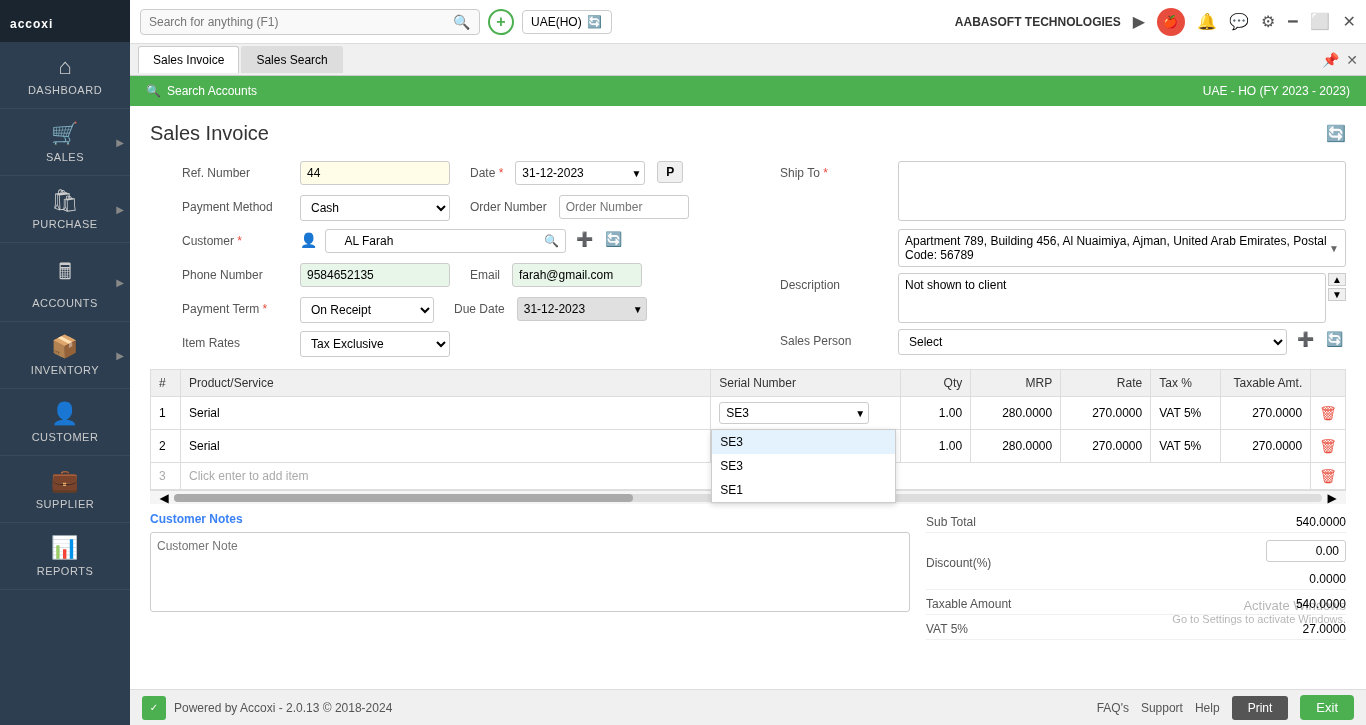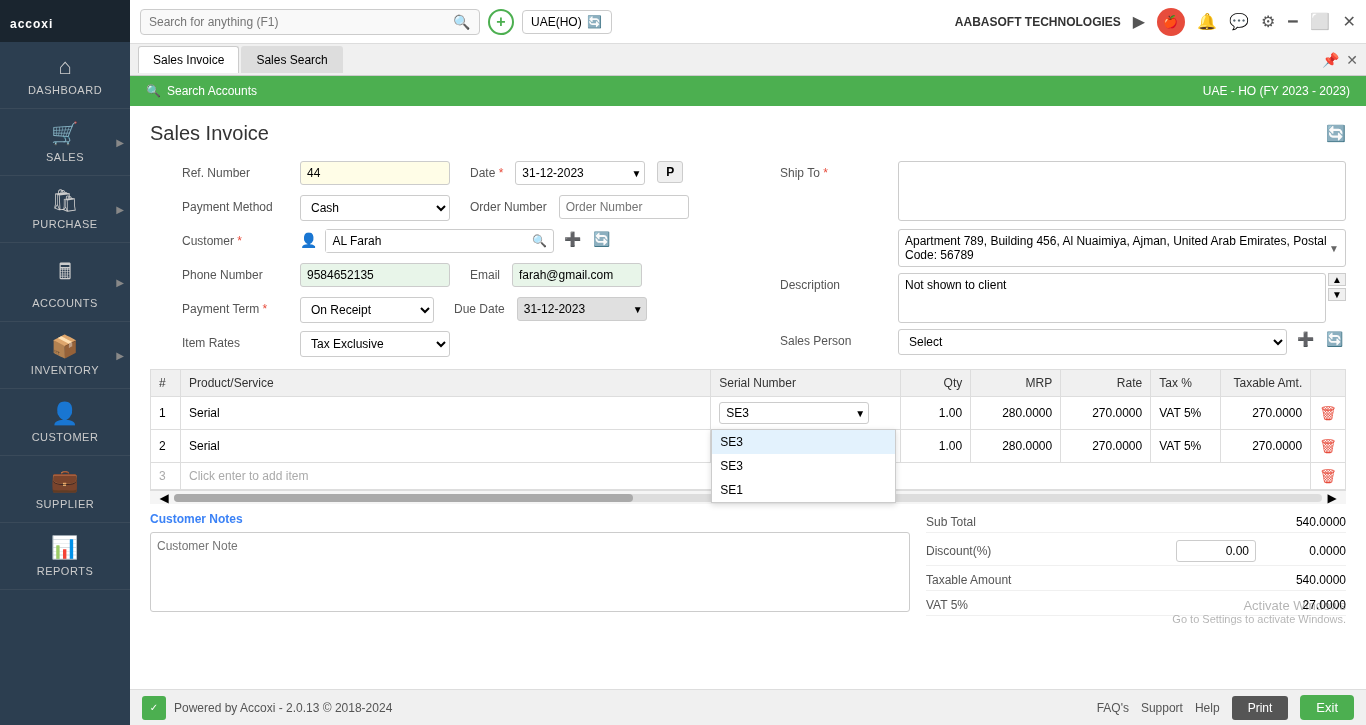--- a/index.html
+++ b/index.html
@@ -210,21 +210,21 @@
       border: 1px solid #ccc;
       border-radius: 3px;
       padding: 4px 6px;
       font-size: 12px;
       outline: none;
       background: #fff;
     }
     .form-input.yellow { background: #fffde7; }
     .form-input.green-bg { background: #e8f5e9; }
     input[type="text"], select { font-size: 12px; }
-    .customer-input-wrap { display: flex; align-items: center; border: 1px solid #ccc; border-radius: 3px; background: #fff; }
+    .customer-input-wrap { display: flex; align-items: center; border: 1px solid #ccc; border-radius: 3px; background: #fff; padding-left: 12px; }
     .customer-input-wrap input { border: none; outline: none; padding: 4px 6px; font-size: 12px; width: 200px; }
     .customer-input-wrap .search-ic { padding: 0 6px; color: #888; cursor: pointer; }
     .icon-btn { background: none; border: none; cursor: pointer; font-size: 14px; color: #555; padding: 2px; }
 
     select.form-select {
       border: 1px solid #ccc;
       border-radius: 3px;
       padding: 4px 6px;
       font-size: 12px;
       outline: none;
@@ -350,21 +350,21 @@
       gap: 4px;
     }
     .total-row {
       display: flex;
       justify-content: space-between;
       align-items: center;
       padding: 3px 0;
       border-bottom: 1px solid #f0f0f0;
     }
     .total-label { color: #555; font-size: 12px; }
-    .total-right { display: flex; align-items: center; gap: 10px; }
+    .total-right { display: flex; align-items: center; gap: 10px; flex-direction: column; }
     .total-input {
       border: 1px solid #ccc;
       border-radius: 3px;
       padding: 3px 6px;
       font-size: 12px;
       width: 80px;
       text-align: right;
     }
     .total-value { font-size: 12px; text-align: right; min-width: 80px; }
 

